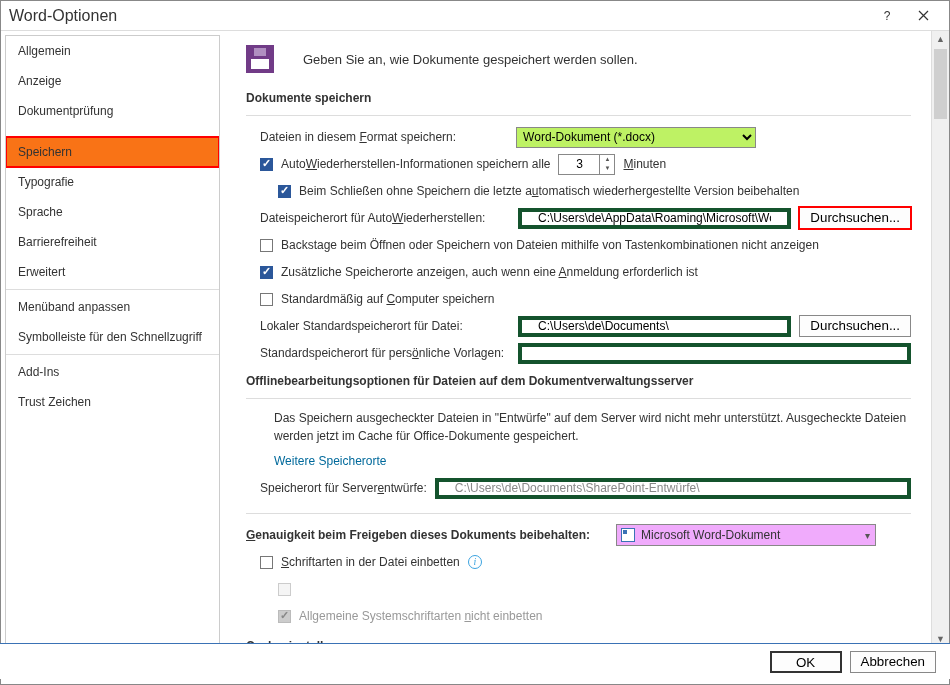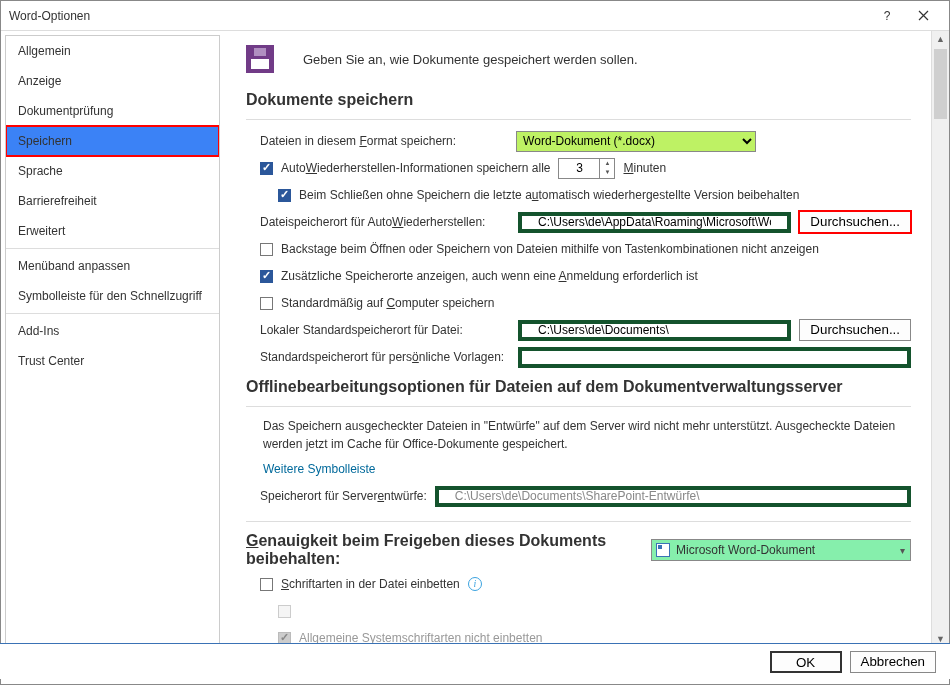--- a/index.html
+++ b/index.html
@@ -1,46 +1,46 @@
 <!DOCTYPE html>
 <html><head>
 <meta charset="utf-8">
 <style>
     * { box-sizing: border-box; margin: 0; padding: 0; }
     body { font-family: "Segoe UI", Tahoma, sans-serif; font-size: 12px; background: #fff; color: #333; width: 950px; height: 685px; overflow: hidden; border: 1px solid #888; }
     
     .titlebar { height: 30px; display: flex; align-items: center; padding: 0 8px; border-bottom: 1px solid #ddd; }
-    .titlebar .title { flex: 1; font-size: 12px; color: #333; }
+    .titlebar .title { flex: 1; font-size: 16px; color: #333; }
     .titlebar .tbtn { width: 36px; height: 28px; display: flex; align-items: center; justify-content: center; color: #333; cursor: pointer; }
     
     .body { display: flex; height: 618px; }
     .sidebar { width: 215px; border: 1px solid #ccc; margin: 4px 0 4px 4px; overflow-y: auto; background: #fff; }
     .sidebar-item { padding: 8px 12px; cursor: pointer; color: #333; }
-    .sidebar-item.selected { background: #3b82f6; }
+    .sidebar-item.selected { background: #f97316; margin-top: 11px; }
     .sidebar-sep { border-top: 1px solid #ddd; margin: 2px 0; }
     .sidebar-item.highlight { outline: 2px solid #ff0000; outline-offset: -1px; }
     
     .content-wrap { flex: 1; position: relative; display: flex; }
     .content { flex: 1; padding: 14px 20px 10px 26px; overflow-y: hidden; }
     .scrollbar { width: 18px; background: #f0f0f0; border-left: 1px solid #ddd; position: relative; }
     .scroll-btn { position:absolute; left:0; right:0; height:18px; text-align:center; line-height:16px; color:#666; font-size:9px; background:#f0f0f0;}
     .scroll-thumb { position:absolute; top:18px; left:2px; right:2px; height:70px; background:#cfcfcf;}
     
     .header-row { display:flex; align-items:center; gap:29px; margin-bottom:18px; }
     .save-ico { width:28px; height:28px; background:#713b87; position:relative; }
     .save-ico::before { content:""; position:absolute; top:14px; left:5px; width:18px; height:10px; background:#fff; }
     .save-ico::after { content:""; position:absolute; top:3px; left:8px; width:12px; height:8px; background:#b08fc0; }
     .header-text { color:#333; font-size:13px; }
     
-    .section-title { font-weight:600; color:#333; margin:10px 0 10px 0; font-size:16px; }
+    .section-title { font-weight:600; color:#333; margin:10px 0 10px 0; font-size:12px; }
     .section-sep { border-top:1px solid #ddd; margin: 2px 0 10px 0; }
     
     .row { display:flex; align-items:center; gap:8px; margin:5px 0 5px 14px; min-height:22px; }
     .row.indent2 { margin-left:32px; }
-    .row.info { margin-left:17px; }
+    .row.info { margin-left:28px; }
     .label { color:#333; }
     .under { text-decoration: underline; }
     
     input[type=text].field { border:4px solid #14532d; height:21px; padding:1px 16px; font-size:12px; }
     select.drop { border:1px solid #888; height:21px; font-size:12px; padding:0 2px; background:#bef264; }
     .spinner { display:inline-flex; border:1px solid #888; height:21px; }
     .spinner input { border:none; width:40px; text-align:center; font-size:12px; }
     .spinner .spins { display:flex; flex-direction:column; border-left:1px solid #888; }
     .spinner .spins span { font-size:6px; height:10px; width:14px; text-align:center; line-height:9px; color:#555; cursor:pointer;}
     
@@ -51,21 +51,21 @@
     .chk.disabled.checked { background:#ccc; border-color:#bbb; }
     .chk.disabled.checked::after { color:#888; }
     
     .btn { border:1px solid #888; background:#fdfdfd; padding:2px 10px; height:22px; line-height:16px; cursor:pointer; white-space:nowrap; }
     .btn.highlight { outline:2px solid #ff0000; outline-offset:-1px; }
     
     .link { color:#00699b; cursor:pointer; }
     .disabled-text { color:#999; }
     
     .info-icon { display:inline-block; width:14px; height:14px; border:1px solid #3ba3e0; border-radius:50%; color:#3ba3e0; font-size:10px; text-align:center; line-height:12px; font-style:italic; font-family: Georgia, serif; }
-    .doc-icon-combo { border:1px solid #888; height:22px; display:flex; align-items:center; padding:0 18px 0 4px; gap:6px; position:relative; min-width:260px; background:#86efac;text-align:right;}
+    .doc-icon-combo { border:1px solid #888; height:22px; display:flex; align-items:center; padding:0 18px 0 4px; gap:6px; position:relative; min-width:260px; background:#f0abfc;text-align:right;}
     .doc-icon-combo::after { content:"▾"; position:absolute; right:5px; color:#555; font-size:10px; }
     .doc-icon { width:14px; height:14px; border:1px solid #3a72b5; background:#fff; position:relative; }
     .doc-icon::before { content:""; position:absolute; left:1px; top:1px; width:4px; height:4px; background:#3a72b5; }
     
     .footer { height:36px; border-top:1px solid #3a72b5; display:flex; justify-content:flex-end; align-items:center; gap:8px; padding:0 14px; position:absolute; bottom:6px; left:0; right:0; background:#fff;}
     .footer .btn { min-width:72px; text-align:center; }
     .footer .btn.primary { border:2px solid #333; }
 </style>
 </head>
 <body>
@@ -79,29 +79,30 @@
       </svg>
   </div>
 </div>
 
 <div class="body">
   <div class="sidebar">
     <div class="sidebar-item">Allgemein</div>
     <div class="sidebar-item">Anzeige</div>
     <div class="sidebar-item">Dokumentprüfung</div>
     <div class="sidebar-item selected highlight">Speichern</div>
+    <div class="sidebar-item">Typografie</div>
     <div class="sidebar-item">Sprache</div>
     <div class="sidebar-item">Barrierefreiheit</div>
     <div class="sidebar-item">Erweitert</div>
     <div class="sidebar-sep"></div>
     <div class="sidebar-item">Menüband anpassen</div>
     <div class="sidebar-item">Symbolleiste für den Schnellzugriff</div>
     <div class="sidebar-sep"></div>
     <div class="sidebar-item">Add-Ins</div>
-    <div class="sidebar-item">Trust Center</div>
+    <div class="sidebar-item">Trust Zeichen</div>
   </div>
 
   <div class="content-wrap">
     <div class="content">
 
       <div class="header-row">
         <div class="save-ico"></div>
         <div class="header-text">Geben Sie an, wie Dokumente gespeichert werden sollen.</div>
       </div>
 
@@ -164,21 +165,21 @@
         <input type="text" class="field" style="flex: 1 1 0%;" value="">
       </div>
 
       <div class="section-title" style="">Offlinebearbeitungsoptionen für Dateien auf dem Dokumentverwaltungsserver</div>
       <div class="section-sep"></div>
 
       <div class="row info">
           <span class="label" style="line-height:1.5">Das Speichern ausgecheckter Dateien in "Entwürfe" auf dem Server wird nicht mehr unterstützt. Ausgecheckte Dateien werden jetzt im Cache für Office-Dokumente gespeichert.</span>
         </div>
       <div class="row info">
-          <span class="link">Weitere Symbolleiste</span>
+          <span class="link">Weitere Speicherorte</span>
         </div>
       <div class="row">
         <span class="label"><span>Speicherort für Server</span><span class="under">e</span><span>ntwürfe:</span></span>
         <input type="text" class="field" style="flex: 1 1 0%; color: rgb(136, 136, 136);" value="C:\Users\de\Documents\SharePoint-Entwürfe\">
       </div>
 
       <div class="section-sep" style="margin-top:14px"></div>
       <div class="row" style="margin-left:0">
         <span class="section-title" style="margin:0"><span class="under">G</span><span>e</span><span>nauigkeit beim Freigeben dieses Dokuments beibehalten:</span></span>
         <span style="flex:0 0 10px"></span>

